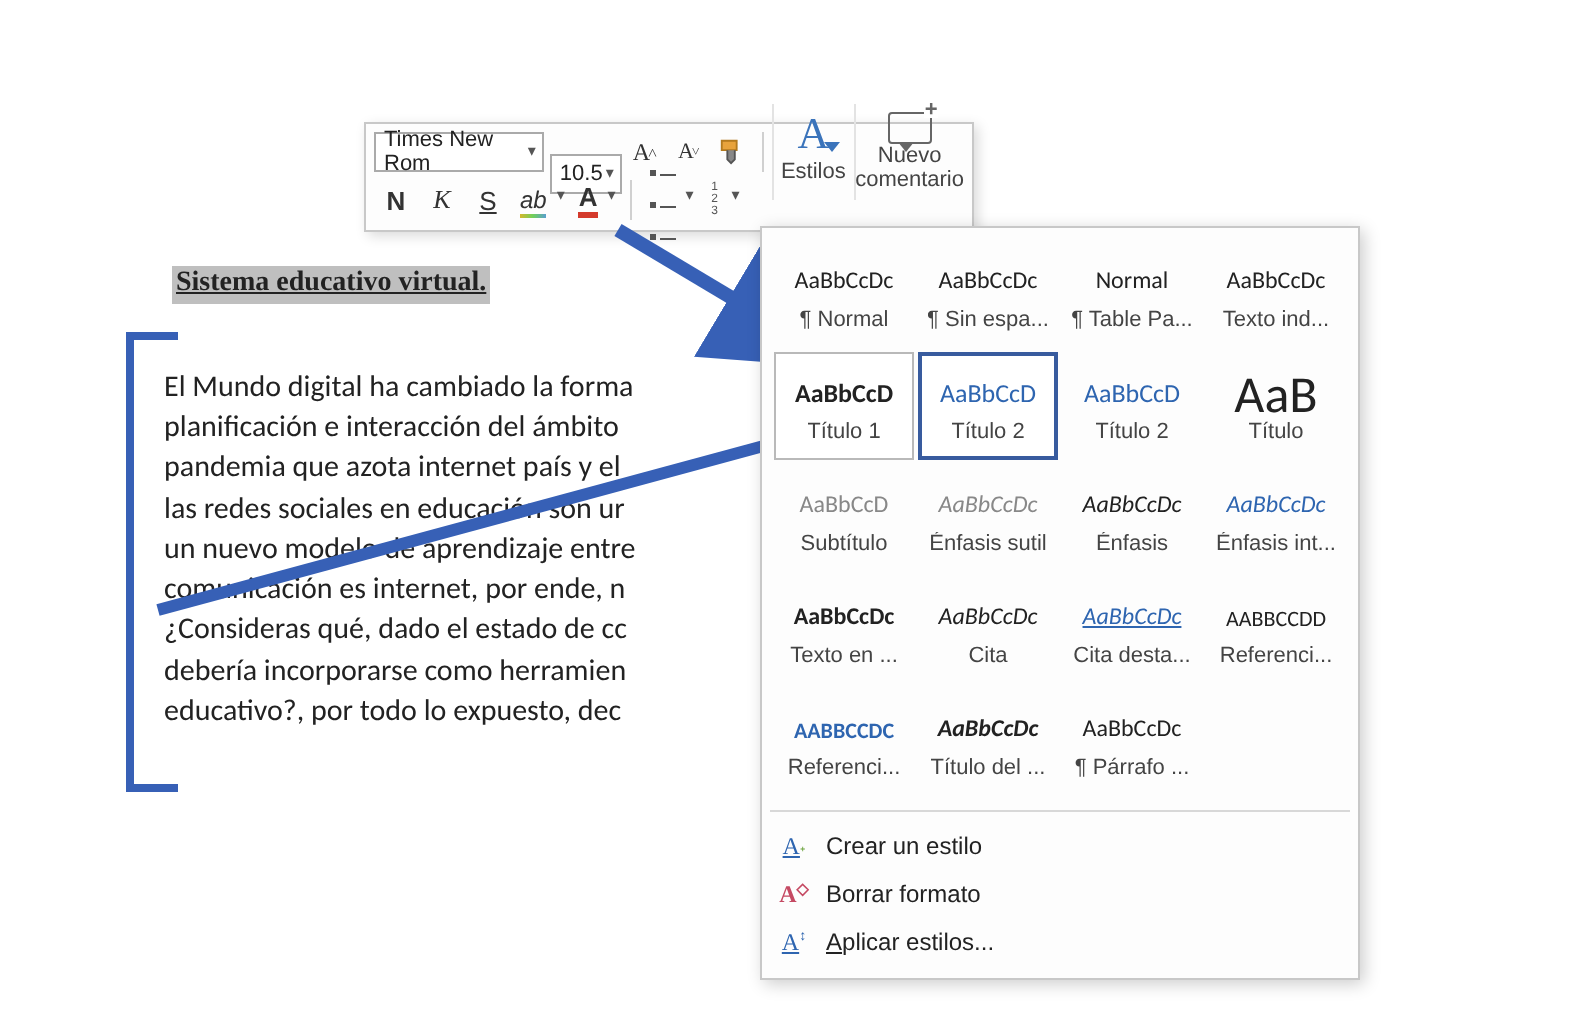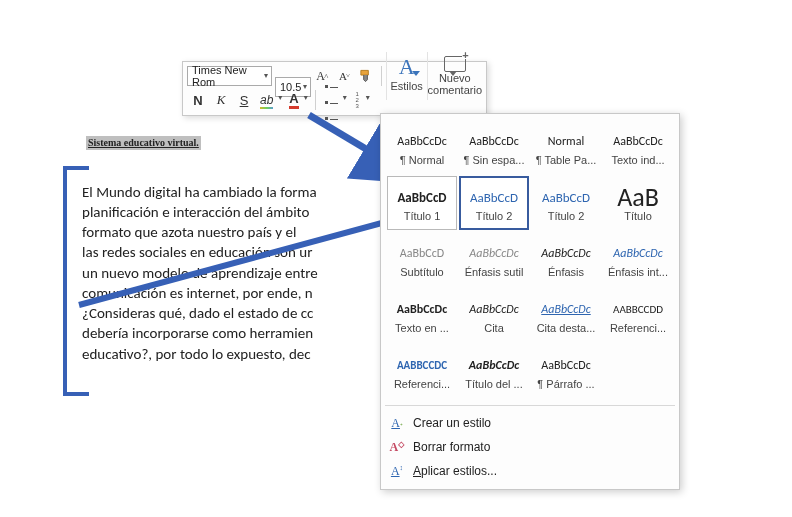--- a/index.html
+++ b/index.html
@@ -75,21 +75,21 @@
   }
 
   .doc {
     position: absolute; left: 82px; top: 131px; width: 560px;
     font-family: Calibri, sans-serif; font-size: 15px; color: #222; line-height: 1.35;
   }
   .doc-title {
     font-family: "Times New Roman", serif; font-weight: bold;
     text-decoration: underline; background: #bfbfbf; padding: 0 2px;
     display: inline-block; margin-bottom: 32px; margin-left: 4px;
-    font-size: 10px;
+    font-size: 14px;
   }
 
   .styles-panel {
     position: absolute; left: 380px; top: 113px; width: 300px;
     background: #fdfdfd; border: 1px solid #c8c8c8;
     box-shadow: 2px 2px 8px rgba(0,0,0,0.2);
     padding: 2px 0 4px 0; z-index: 10;
   }
   .styles-grid {
     display: grid; grid-template-columns: repeat(4, 70px);
@@ -202,21 +202,21 @@
       </span>
     </div>
   </div>
 </div>
 
 <div class="doc">
   <span class="doc-title">Sistema educativo virtual.</span>
   <div class="text-body" id="doc-lines">
       <p>El Mundo digital ha cambiado la forma</p>
       <p>planificación e interacción del ámbito</p>
-      <p>formato que azota nuestro país y el</p>
+      <p>pandemia que azota internet país y el</p>
       <p>las redes sociales en educación son ur</p>
       <p>un nuevo modelo de aprendizaje entre</p>
       <p>comunicación es internet, por ende, n</p>
       <p>¿Consideras qué, dado el estado de cc</p>
       <p>debería incorporarse como herramien</p>
       <p>educativo?, por todo lo expuesto, dec</p>
     </div>
 </div>
 
 <div class="bracket"></div>

